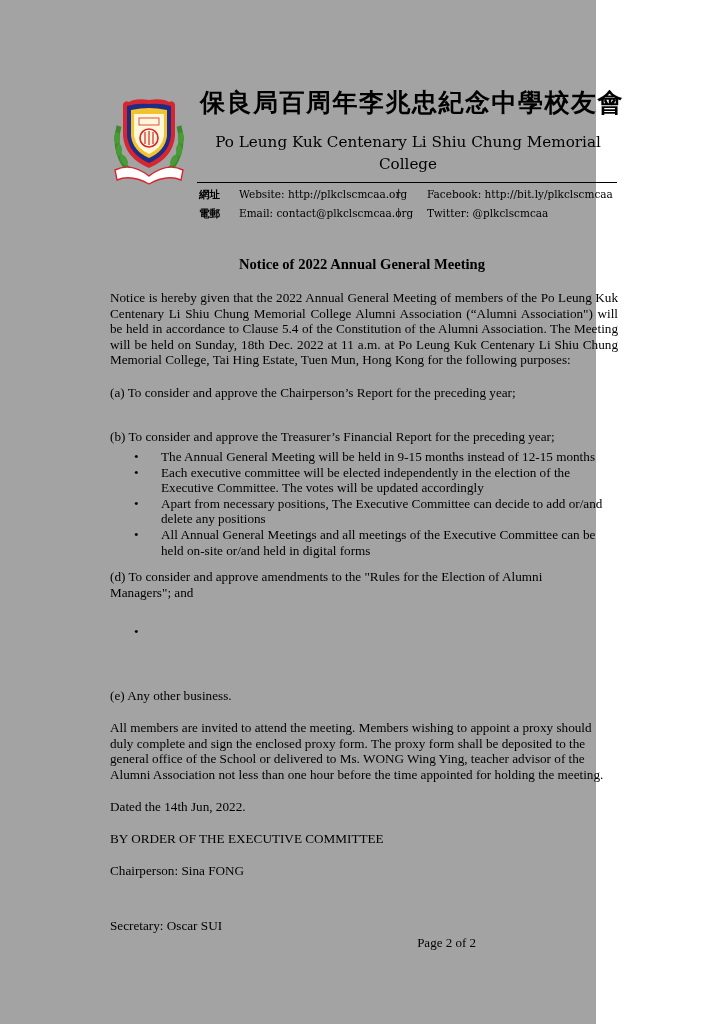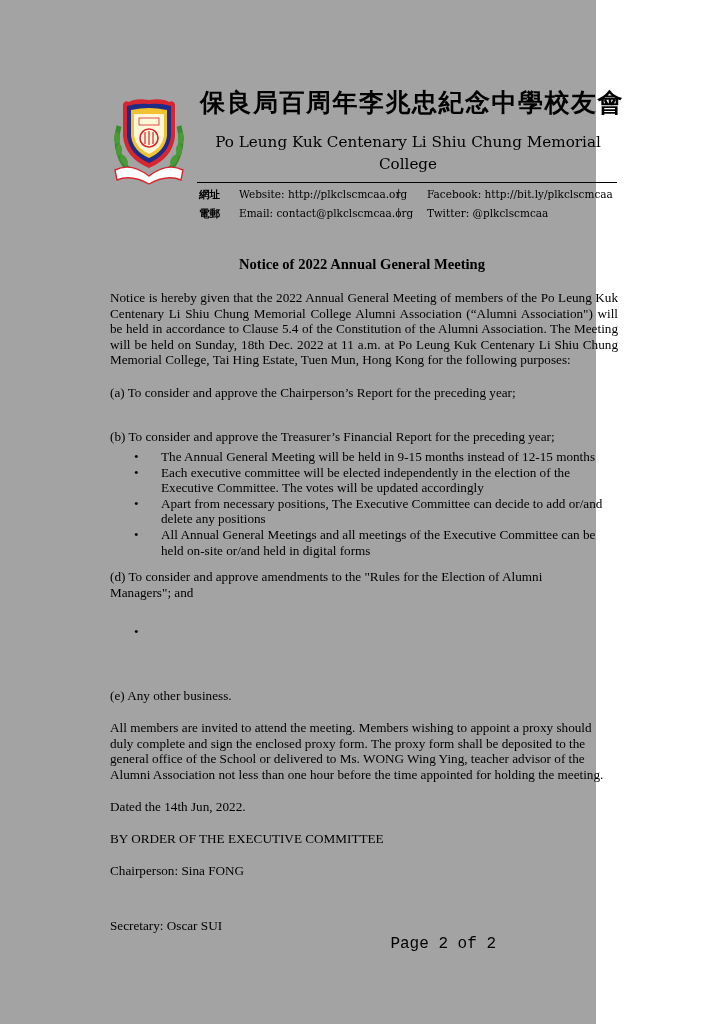--- a/index.html
+++ b/index.html
@@ -16,21 +16,21 @@
   .sep { position:absolute; font-family:"DejaVu Serif", serif; font-size:10px; }
 
   
   .doc { font-family:"Liberation Serif", serif; font-size:13.2px; line-height:15.6px; }
   .title { position:absolute; left:100px; top:256px; width:524px; text-align:center; font-family:"Liberation Serif", serif; font-weight:bold; font-size:14.6px; }
   .block { position:absolute; left:110px; width:508px; }
   .justify { text-align:justify; text-align-last:left; }
   ul.bul { list-style:none; margin:0; padding:0; }
   ul.bul li { position:relative; padding-left:51px; }
   ul.bul li .dot { position:absolute; left:24px; top:0; }
-  .pageno { position:absolute; right:100px; top:935px; font-family:Liberation Mono, monospace; font-size:16px; }
+  .pageno { position:absolute; right:120px; top:935px; font-family:Liberation Serif, serif; font-size:13px; }
 </style>
 </head>
 <body>
 
 <div class="page">
 
   <svg class="logo" viewBox="0 0 76 90">
 
     <path d="M8 30 Q2 52 14 70 Q22 78 30 80" fill="none" stroke="#3c8a2e" stroke-width="5"></path>
     <path d="M68 30 Q74 52 62 70 Q54 78 46 80" fill="none" stroke="#3c8a2e" stroke-width="5"></path>

